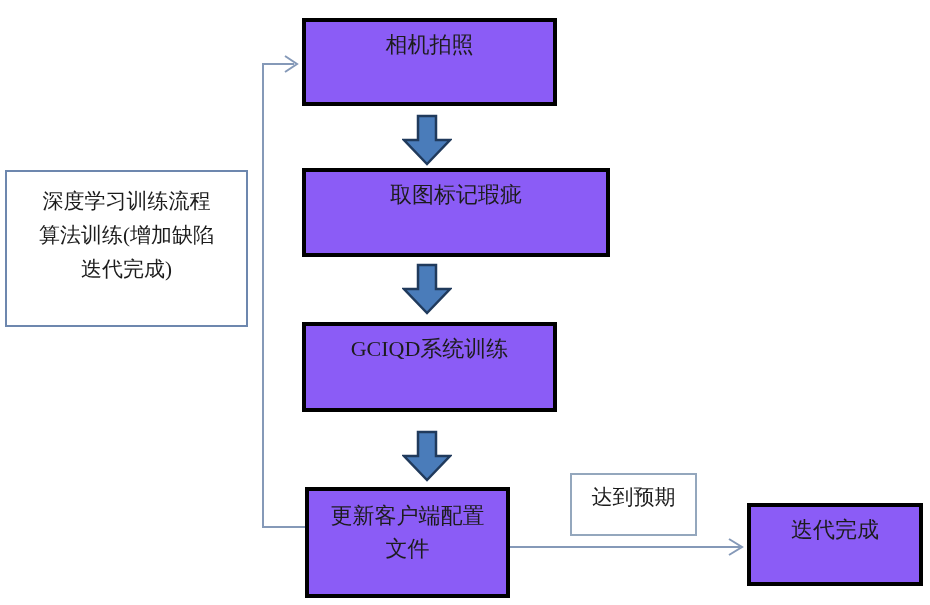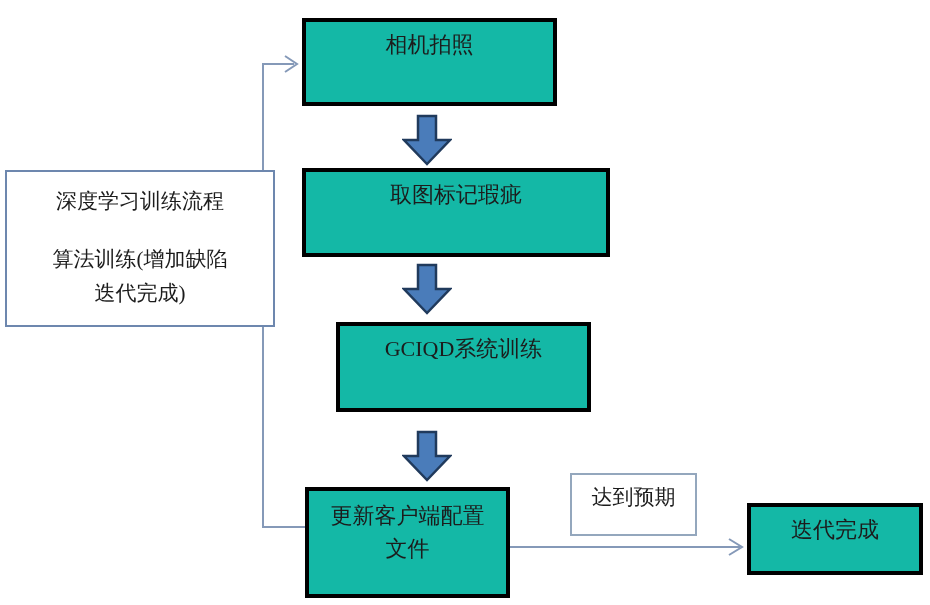--- a/index.html
+++ b/index.html
@@ -19,64 +19,64 @@
   
   #connector-layer {
     position: absolute;
     left: 0; top: 0;
     width: 930px; height: 605px;
     z-index: 1;
   }
   .flow-box {
     position: absolute;
     box-sizing: border-box;
-    background: #14b8a6;
+    background: #8b5cf6;
     border: 4px solid #000000;
     text-align: center;
     font-size: 22px;
     line-height: 1.4;
     padding-top: 8px;
     z-index: 2;
   }
   .legend-box {
     position: absolute;
     box-sizing: border-box;
     left: 5px; top: 170px;
-    width: 270px; height: 157px;
+    width: 243px; height: 157px;
     background: #ffffff;
     border: 2px solid #6d87ae;
     text-align: center;
     font-size: 21px;
     line-height: 34px;
     padding-top: 12px;
     z-index: 2;
   }
-  .legend-group2 { margin-top: 24px; }
+  .legend-group2 { }
   .condition-box {
     position: absolute;
     box-sizing: border-box;
     left: 570px; top: 473px;
     width: 127px; height: 63px;
     background: #ffffff;
     border: 2px solid #94a7bd;
     text-align: center;
     font-size: 21px;
     padding-top: 8px;
     z-index: 2;
   }
   .block-arrow {
     position: absolute;
     width: 50px; height: 52px;
     z-index: 2;
   }
   #box-camera   { left: 302px; top: 18px;  width: 255px; height: 88px; }
   #box-label    { left: 302px; top: 168px; width: 308px; height: 89px; }
-  #box-train    { left: 302px; top: 322px; width: 255px; height: 90px; margin-left: 34px; }
+  #box-train    { left: 302px; top: 322px; width: 255px; height: 90px; }
   #box-config   { left: 305px; top: 487px; width: 205px; height: 111px; line-height: 33px; }
-  #box-complete { left: 747px; top: 503px; width: 176px; height: 72px; }
+  #box-complete { left: 747px; top: 503px; width: 176px; height: 83px; }
   #block-arrow-1 { left: 402px; top: 114px; }
   #block-arrow-2 { left: 402px; top: 263px; }
   #block-arrow-3 { left: 402px; top: 430px; }
 </style>
 </head>
 <body>
 
 <div id="canvas">
 
   <svg id="connector-layer" viewBox="0 0 930 605" xmlns="http://www.w3.org/2000/svg">

